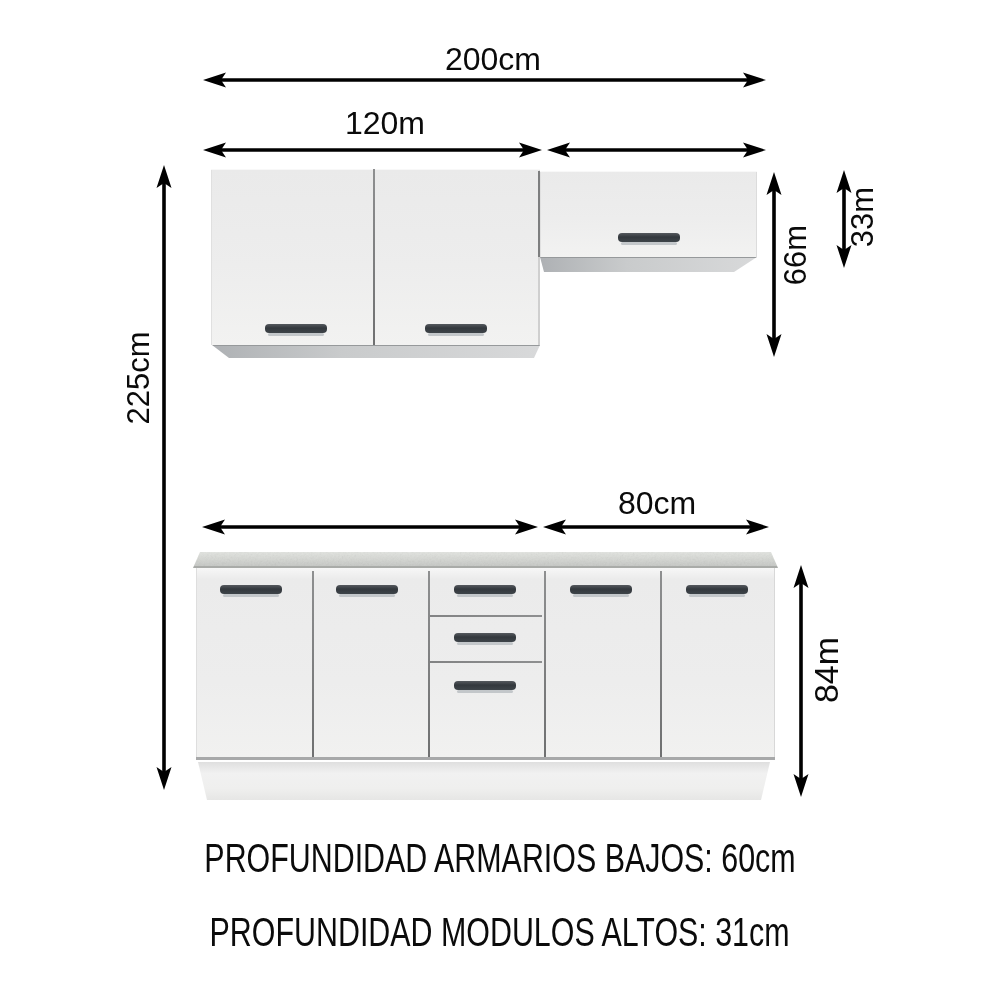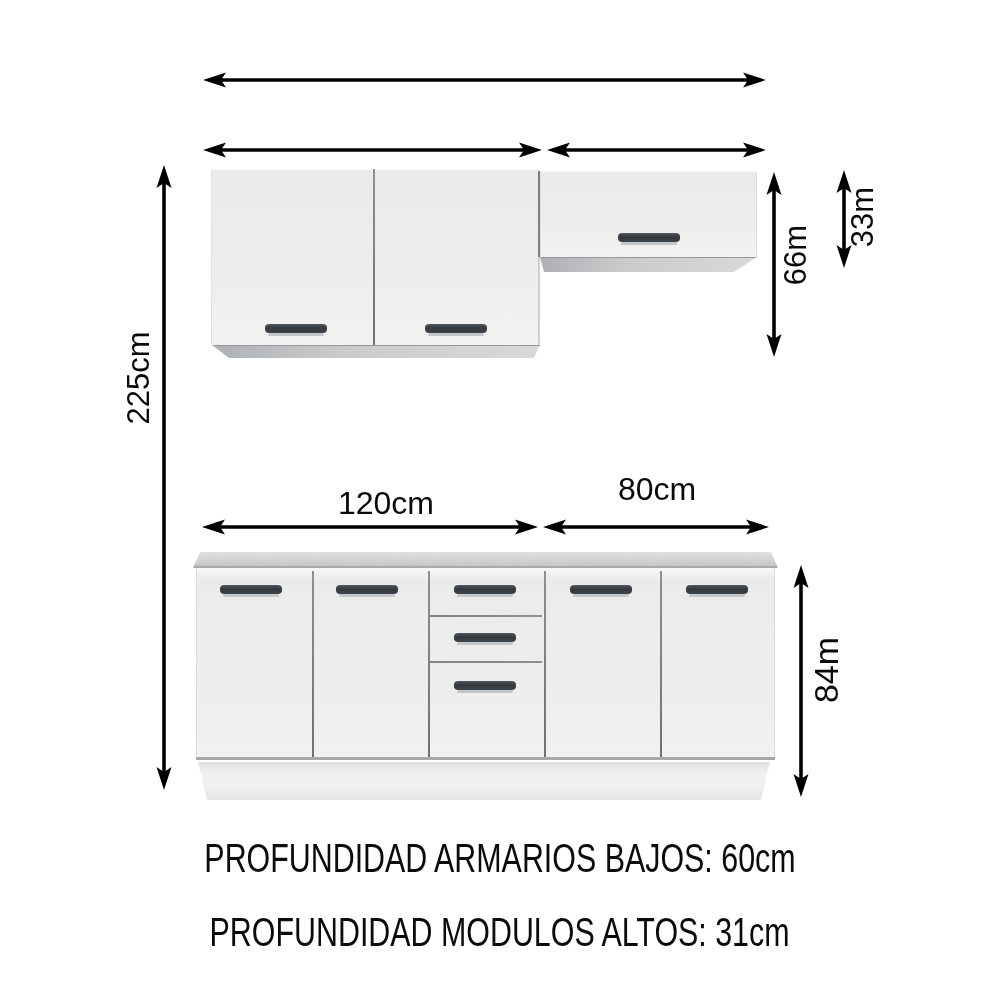--- a/index.html
+++ b/index.html
@@ -63,28 +63,30 @@
   }
   
   .footer-line{position:absolute;left:0;width:1000px;text-align:center;font-size:40px;line-height:44px;color:#0b0b0b;}
   .footer-line>span{display:inline-block;transform:scaleX(0.76);transform-origin:center center;letter-spacing:0px;white-space:nowrap;}
 </style>
 </head>
 <body>
 
 <div id="canvas">
 
+  <div class="dim-label" style="left:393px;top:41px;width:200px;">200cm</div>
   <div class="arrow h" style="left:203px;top:71px;width:563px;height:18px;">
       <svg width="563" height="18" viewBox="0 0 563 18">
       <line x1="13" y1="9" x2="550" y2="9" stroke="#000" stroke-width="3.6"></line>
       <polygon points="0,9 23,1.5 18,9 23,16.5" fill="#000"></polygon>
       <polygon points="563,9 540,1.5 545,9 540,16.5" fill="#000"></polygon>
       </svg>
     </div>
 
+  <div class="dim-label" style="left:285px;top:105px;width:200px;">120m</div>
   <div class="arrow h" style="left:203px;top:141px;width:339px;height:18px;">
       <svg width="339" height="18" viewBox="0 0 339 18">
       <line x1="13" y1="9" x2="326" y2="9" stroke="#000" stroke-width="3.6"></line>
       <polygon points="0,9 23,1.5 18,9 23,16.5" fill="#000"></polygon>
       <polygon points="339,9 316,1.5 321,9 316,16.5" fill="#000"></polygon>
       </svg>
     </div>
 
   <div class="arrow h" style="left:547px;top:141px;width:219px;height:18px;">
       <svg width="219" height="18" viewBox="0 0 219 18">
@@ -128,30 +130,29 @@
 
   <div class="arrow v" style="left:835px;top:170px;width:18px;height:98px;">
       <svg width="18" height="98" viewBox="0 0 18 98">
       <line x1="9" y1="13" x2="9" y2="85" stroke="#000" stroke-width="3.6"></line>
       <polygon points="9,0 1.5,23 9,18 16.5,23" fill="#000"></polygon>
       <polygon points="9,98 1.5,75 9,80 16.5,75" fill="#000"></polygon>
       </svg>
     </div>
   <div class="dim-label v" style="left:818px;top:200px;width:90px;height:34px;font-size:31px;line-height:34px;">33m</div>
 
-  <div class="dim-label" style="left:286px;top:485px;width:200px;">120cm</div>
   <div class="arrow h" style="left:202px;top:518px;width:336px;height:18px;">
       <svg width="336" height="18" viewBox="0 0 336 18">
       <line x1="13" y1="9" x2="323" y2="9" stroke="#000" stroke-width="3.6"></line>
       <polygon points="0,9 23,1.5 18,9 23,16.5" fill="#000"></polygon>
       <polygon points="336,9 313,1.5 318,9 313,16.5" fill="#000"></polygon>
       </svg>
     </div>
 
-  <div class="dim-label" style="left:557px;top:471px;width:200px;">80cm</div>
+  <div class="dim-label" style="left:557px;top:485px;width:200px;">80cm</div>
   <div class="arrow h" style="left:543px;top:518px;width:226px;height:18px;">
       <svg width="226" height="18" viewBox="0 0 226 18">
       <line x1="13" y1="9" x2="213" y2="9" stroke="#000" stroke-width="3.6"></line>
       <polygon points="0,9 23,1.5 18,9 23,16.5" fill="#000"></polygon>
       <polygon points="226,9 203,1.5 208,9 203,16.5" fill="#000"></polygon>
       </svg>
     </div>
 
   <div class="countertop">
     <svg>

